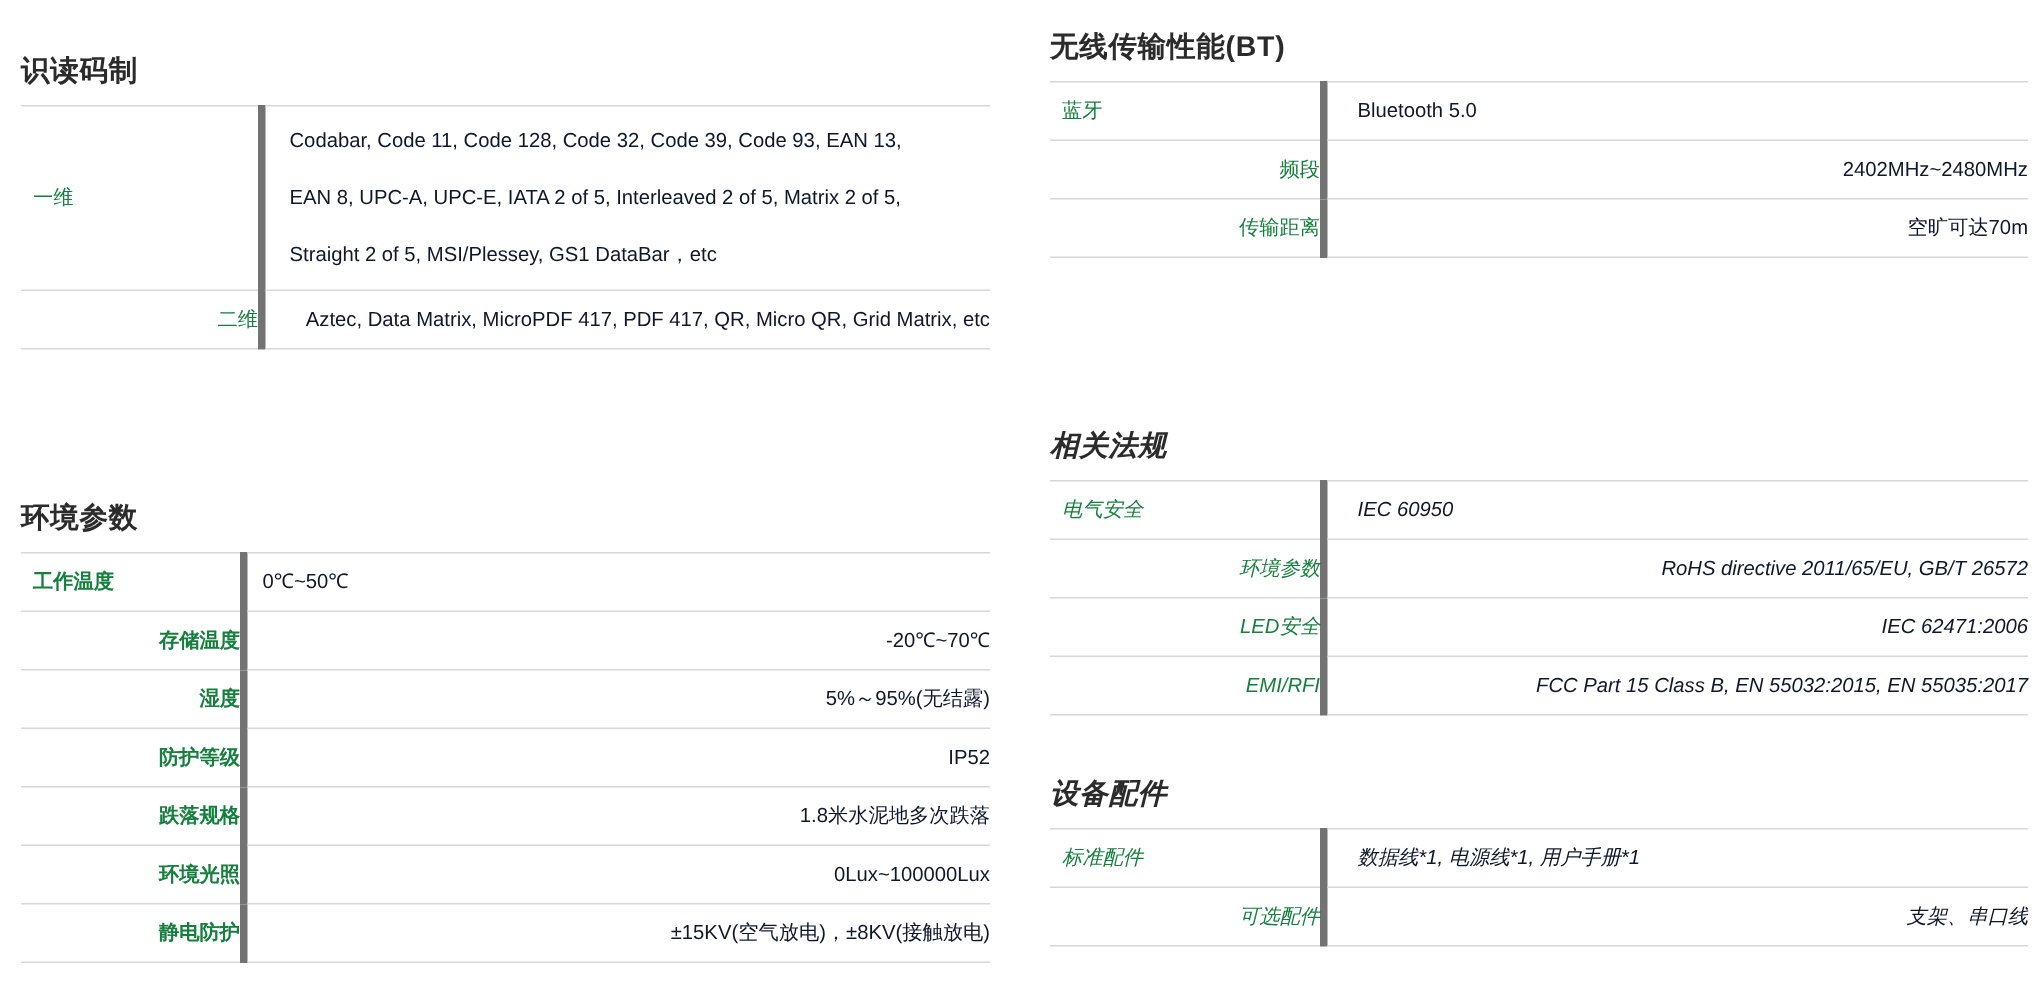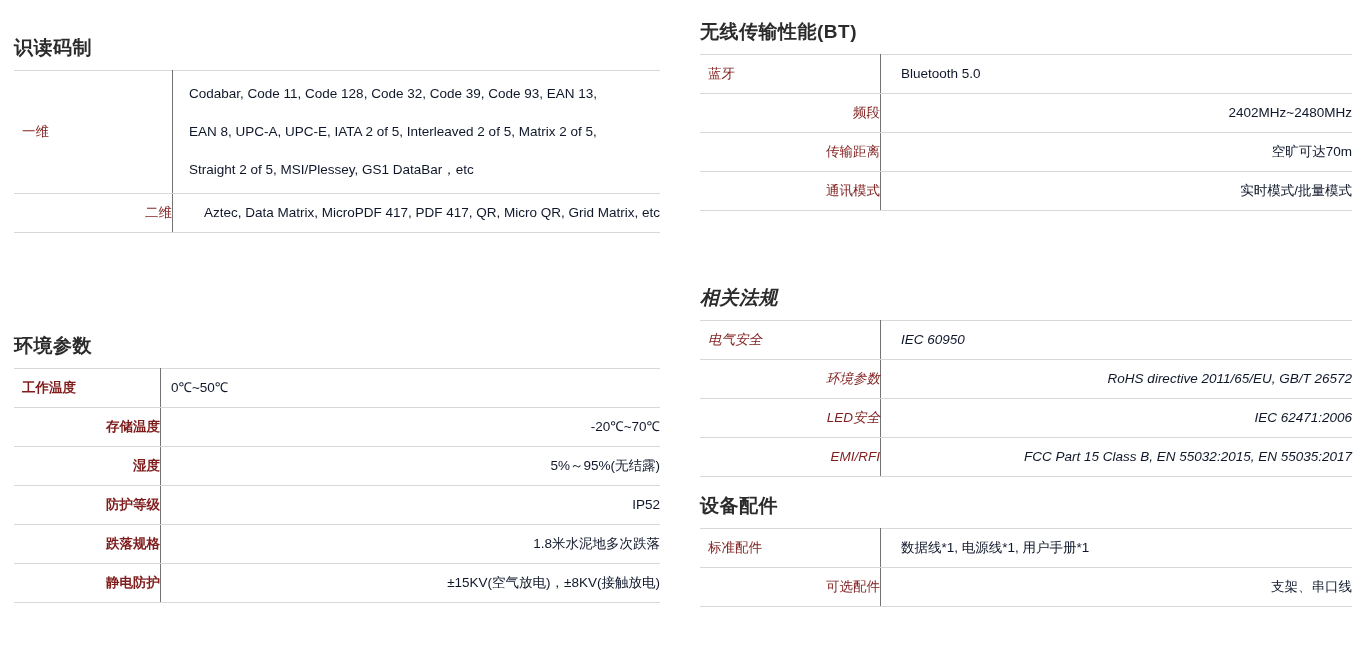--- a/index.html
+++ b/index.html
@@ -41,22 +41,22 @@
     border-bottom: 1px solid #d8d8d8;
     padding: 9px 0 9px 0;
     font-size: 13.5px;
     color: #444444;
     vertical-align: middle;
     line-height: 20px;
   }
   table.spec tr td.key {
     width: 150px;
     padding-left: 8px;
-    border-right: 1px solid #737373;
-    color: #7f1d1d;
+    border-right: 5px solid #737373;
+    color: #15803d;
   }
   table.spec tr td.val {
     padding-left: 16px;
     color: #0f172a;
   }
   table.spec tr + tr td {
     border-top: none;
     text-align: right;
   }
   
@@ -64,21 +64,21 @@
   #codes-table td.val { line-height: 38px; padding-top: 4px; padding-bottom: 4px;}
   #codes-table td.val .line { display: block; white-space: nowrap; }
   #codes-table tr.oneline td { padding-top: 9px; padding-bottom: 9px; }
   #codes-table tr.oneline td.val { line-height: 20px; }
 
   
   #codes-panel { left: 14px; top: 36px; width: 646px; }
   #env-panel { left: 14px; top: 334px; width: 646px; }
   #bt-panel { left: 700px; top: 20px; width: 652px; }
   #reg-panel { left: 700px; top: 286px; width: 652px; font-style: italic; }
-  #acc-panel { left: 700px; top: 494px; width: 652px; }
+  #acc-panel { left: 700px; top: 518px; width: 652px; font-style: italic; }
 
   #bt-panel table.spec td.key,
   #reg-panel table.spec td.key,
   #acc-panel table.spec td.key { width: 172px; }
 
   #env-panel table.spec td.key { width: 138px; font-weight: bold; }
   #env-panel table.spec td.val { padding-left: 10px; }
 
   #bt-panel table.spec td.val,
   #reg-panel table.spec td.val,
@@ -127,20 +127,24 @@
       </tr>
       <tr>
         <td class="key">防护等级</td>
         <td class="val">IP52</td>
       </tr>
       <tr>
         <td class="key">跌落规格</td>
         <td class="val">1.8米水泥地多次跌落</td>
       </tr>
       <tr>
+        <td class="key">环境光照</td>
+        <td class="val">0Lux~100000Lux</td>
+      </tr>
+      <tr>
         <td class="key">静电防护</td>
         <td class="val">±15KV(空气放电)，±8KV(接触放电)</td>
       </tr>
     </tbody>
       </table>
   </div>
 
   <div class="panel" id="bt-panel">
     <h2 class="section-title">无线传输性能(BT)</h2>
     <table class="spec">
@@ -150,24 +154,20 @@
         <td class="val">Bluetooth 5.0</td>
       </tr>
       <tr>
         <td class="key">频段</td>
         <td class="val">2402MHz~2480MHz</td>
       </tr>
       <tr>
         <td class="key">传输距离</td>
         <td class="val">空旷可达70m</td>
       </tr>
-      <tr>
-        <td class="key">通讯模式</td>
-        <td class="val">实时模式/批量模式</td>
-      </tr>
     </tbody>
       </table>
   </div>
 
   <div class="panel" id="reg-panel">
     <h2 class="section-title">相关法规</h2>
     <table class="spec">
       <tbody>
           <tr>
         <td class="key">电气安全</td>

